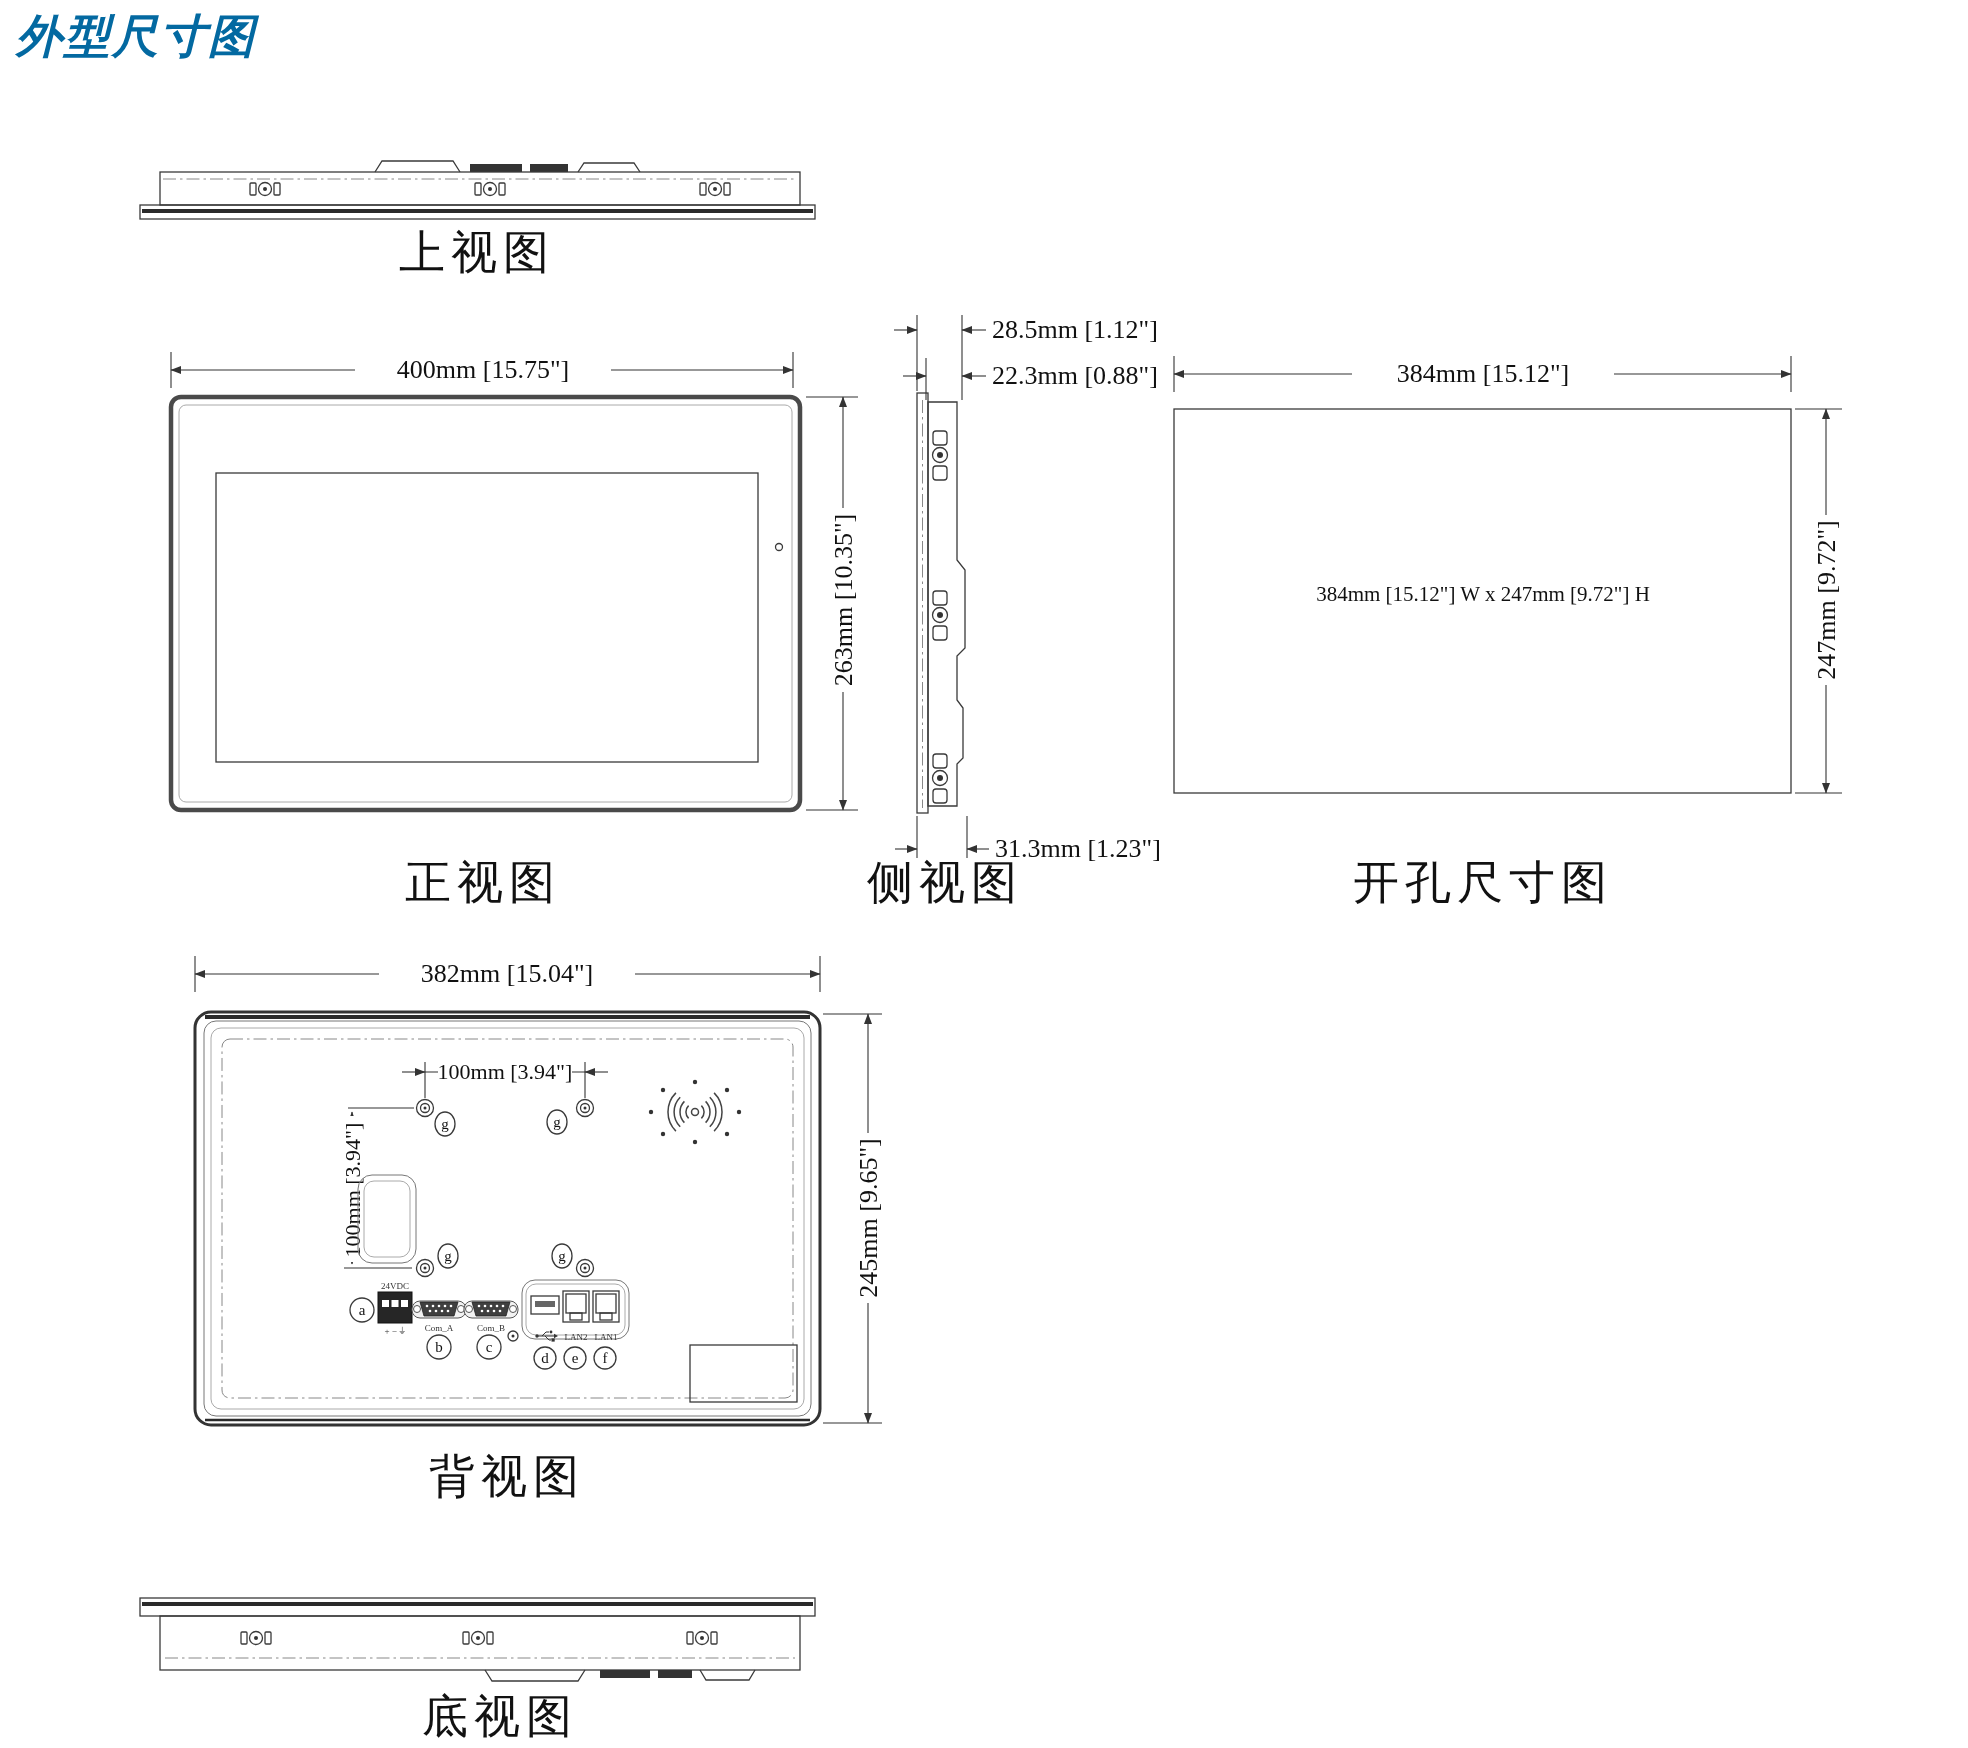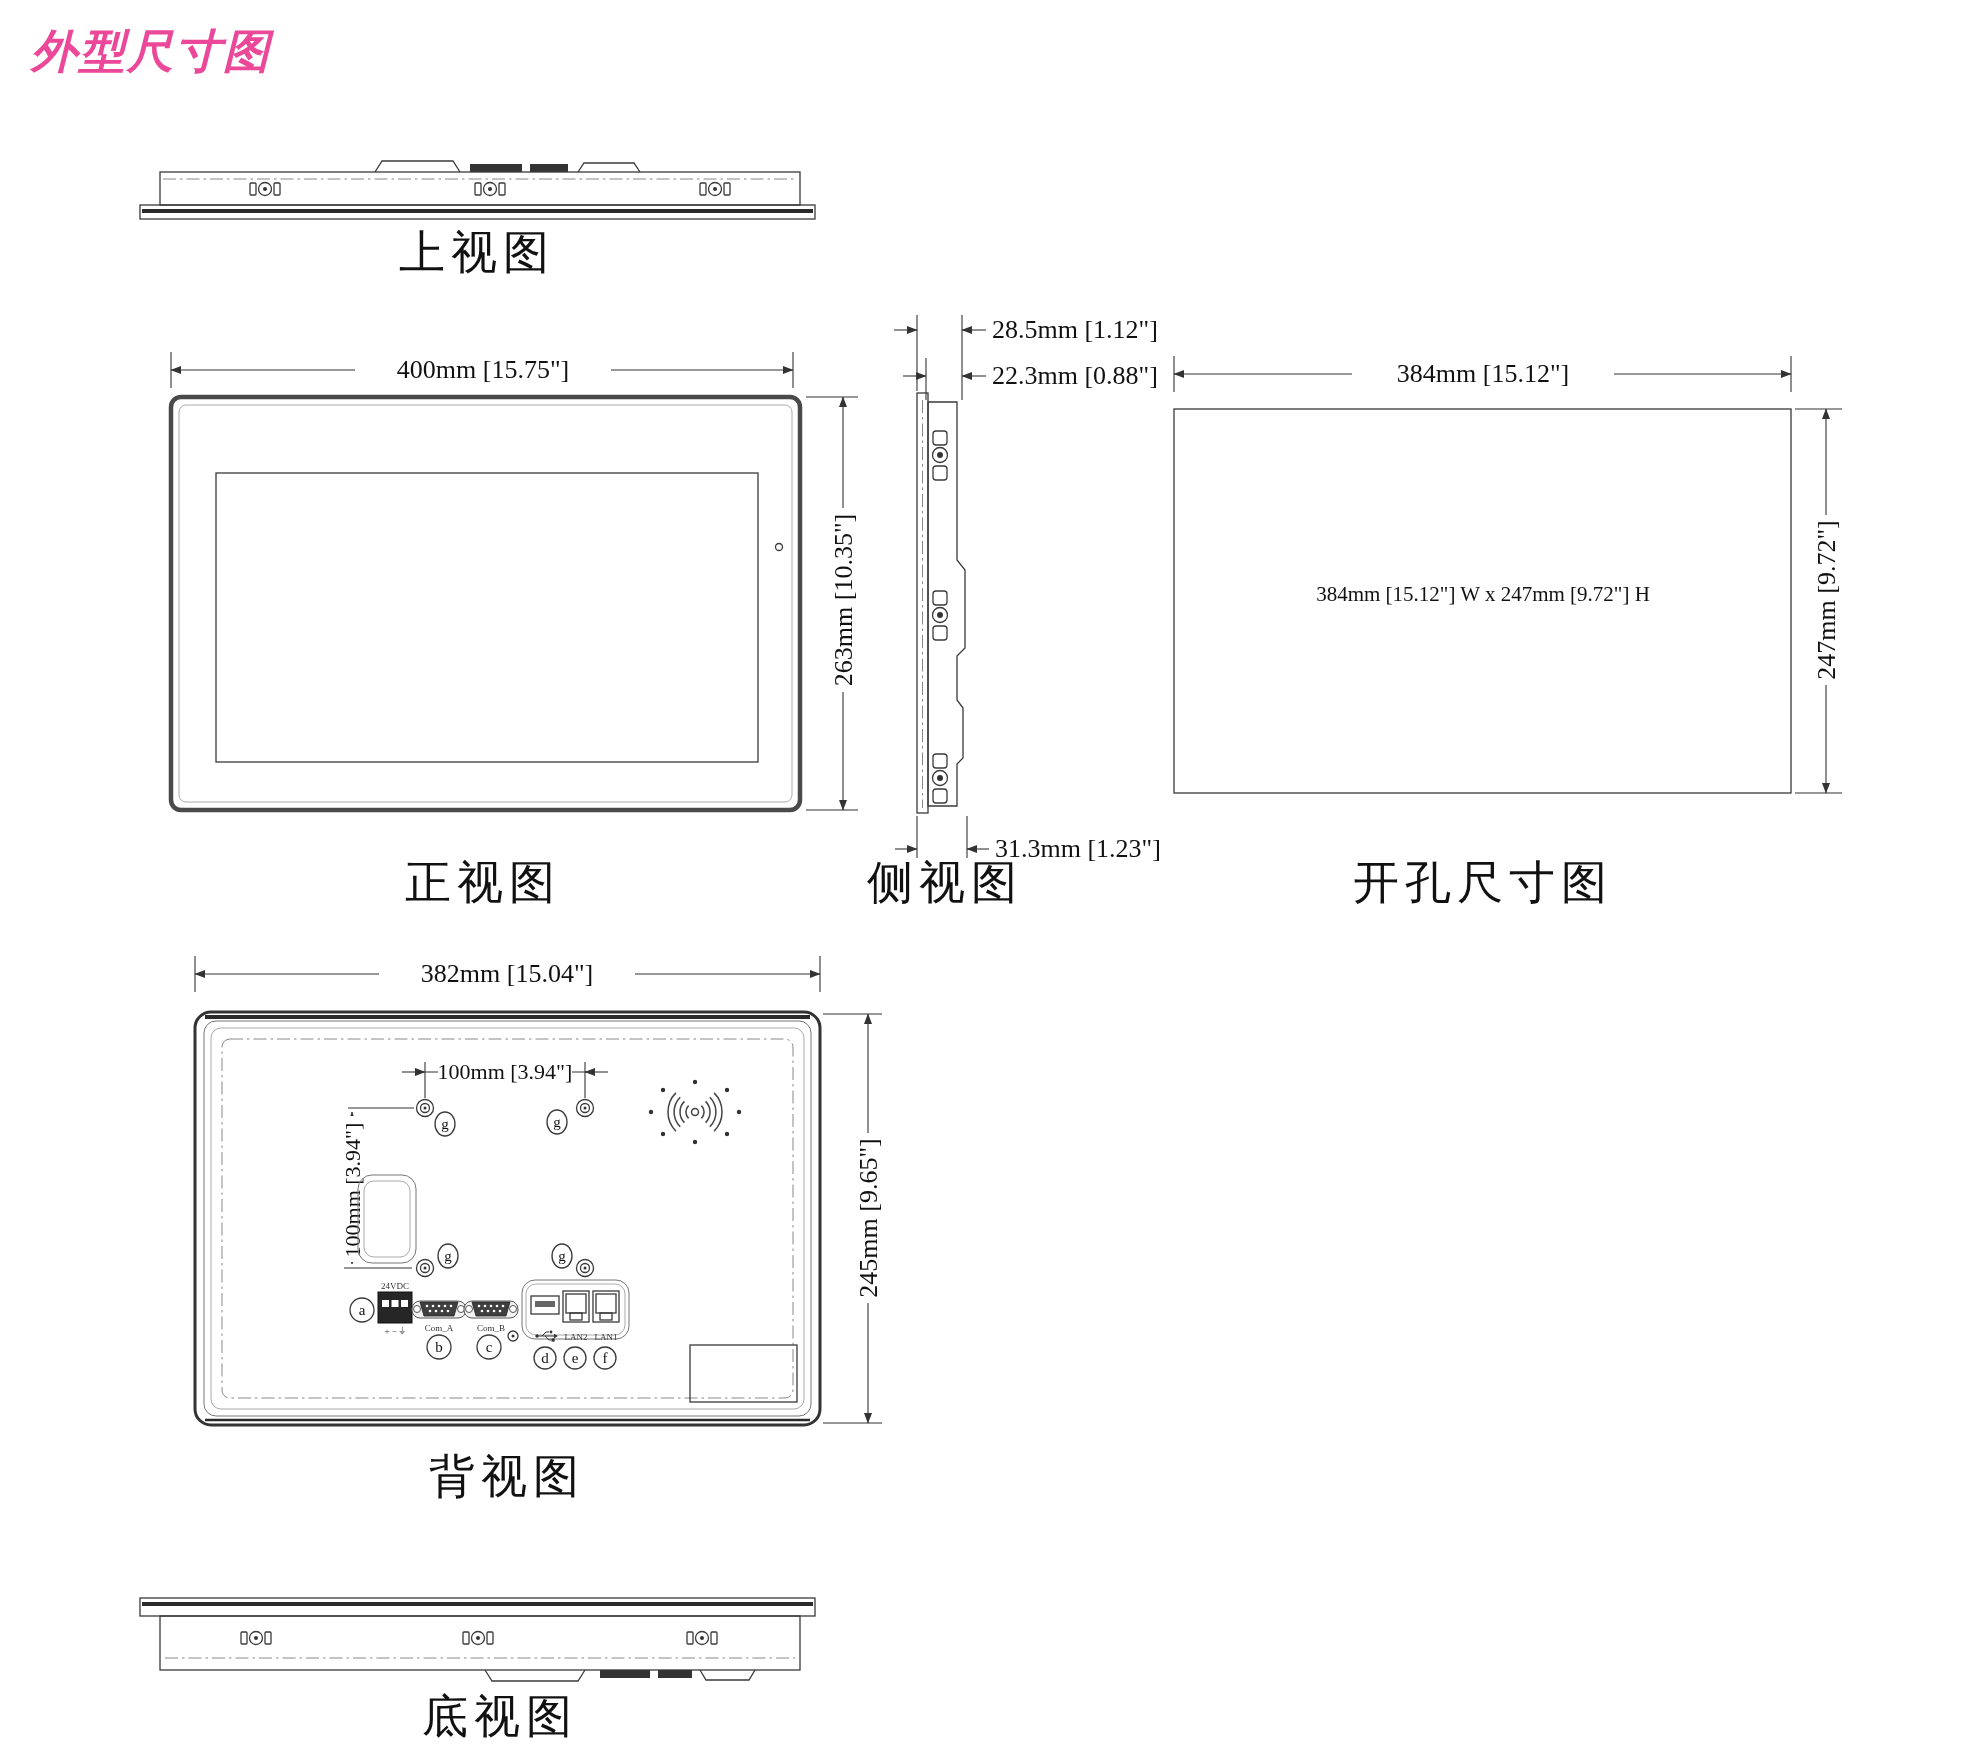--- a/index.html
+++ b/index.html
@@ -1,19 +1,19 @@
 <!DOCTYPE html>
 <html><head>
 <meta charset="utf-8">
 <style>
   html,body { margin:0; padding:0; background:#ffffff; }
   #canvas { position:relative; width:1968px; height:1748px; background:#fff; overflow:hidden;
             font-family:"Liberation Serif","DejaVu Serif",serif; }
-  #page-title { position:absolute; top:4px; left:14px; margin:17px;
-                font:bold italic 46px "Liberation Serif","DejaVu Serif",serif; color:#ec4899;
+  #page-title { position:absolute; top:4px; left:14px; margin:2px;
+                font:bold italic 46px "Liberation Serif","DejaVu Serif",serif; color:#0369a1;
                 letter-spacing:2px; }
   svg { position:absolute; top:0; left:0; }
   .ln   { stroke:#3a3a3a; stroke-width:1.3; fill:none; }
   .thk  { stroke:#4a4a4a; stroke-width:4.5; fill:#fff; }
   .thin { stroke:#777;    stroke-width:1;   fill:none; }
   .soft { stroke:#aaa;    stroke-width:1;   fill:none; }
   .dimln{ stroke:#333;    stroke-width:1.1; fill:none; }
   .dash { stroke:#888; stroke-width:1; fill:none; stroke-dasharray:13 4 2.5 4; }
   .band { stroke:#2a2a2a; stroke-width:4; fill:none; }
   .dkfill { fill:#333; stroke:none; }

